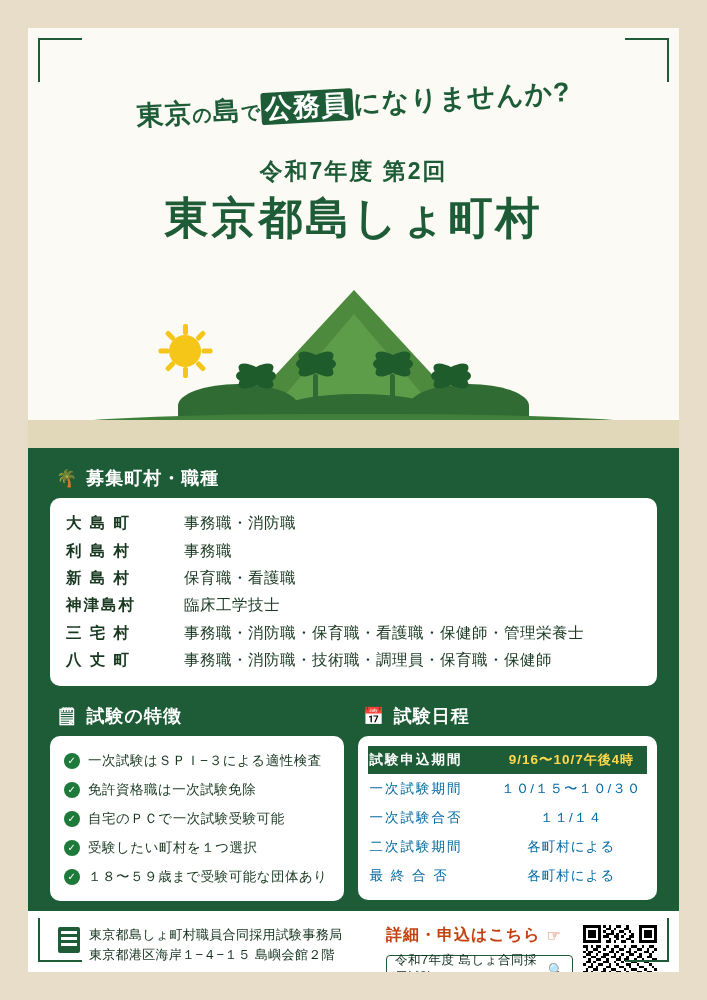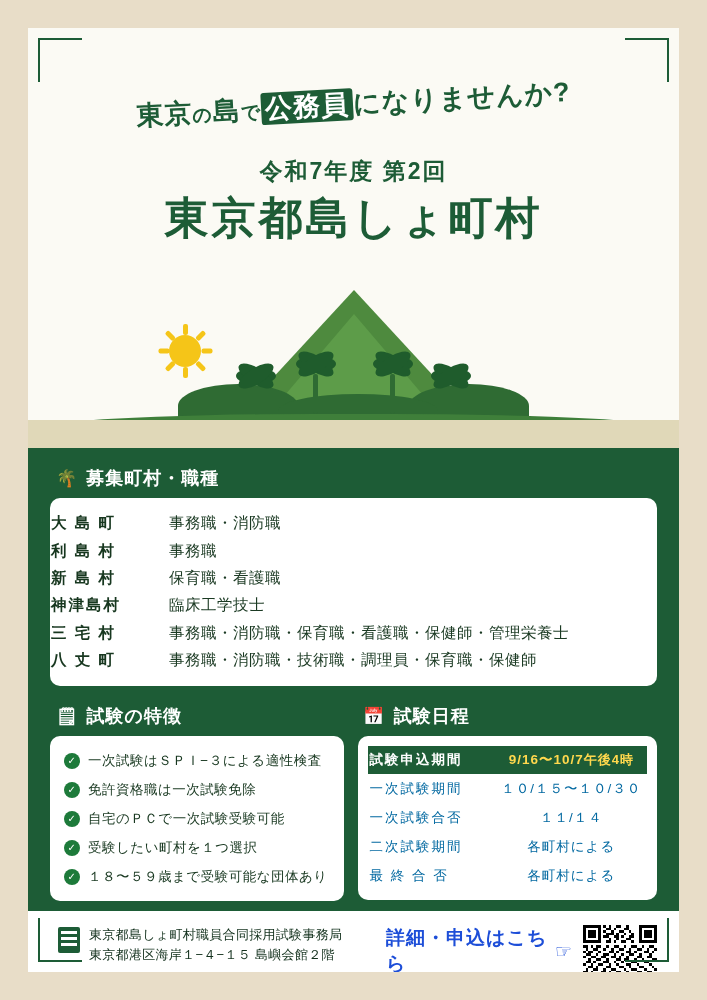--- a/index.html
+++ b/index.html
@@ -117,21 +117,21 @@
   }
   .sec-head{
     display:flex;align-items:center;gap:8px;
     color:#ffffff;font-size:18px;font-weight:bold;
     margin:4px 0 8px 6px;
     letter-spacing:1px;
   }
   .sec-head .ico{font-size:17px;line-height:1;}
   .card{
     background:#ffffff;border-radius:10px;
-    padding:12px 1px;
+    padding:12px 16px;
   }
   .jobs table{border-collapse:collapse;width:100%;}
   .jobs td{
     font-size:15.5px;color:#17371f;padding:3.2px 0;vertical-align:top;
     font-weight:bold;
   }
   .jobs td.town{width:118px;letter-spacing:2px;}
   .jobs td.kind{letter-spacing:0.5px;font-weight:normal;color:#1b3a23;}
 
   .cols{display:flex;gap:14px;margin-top:14px;}
@@ -168,21 +168,21 @@
   .bldg{
     flex:0 0 auto;width:22px;height:26px;background:#1d5c36;border-radius:2px;position:relative;margin-top:2px;
   }
   .bldg:before{
     content:"";position:absolute;left:3px;top:4px;width:16px;height:3px;background:#fff;
     box-shadow:0 6px 0 #fff,0 12px 0 #fff;
   }
   .forg .txt{font-size:13px;color:#12301c;line-height:1.5;letter-spacing:0.3px;}
   .fr{flex:1;display:flex;gap:10px;align-items:flex-start;}
   .searchwrap{flex:1;}
-  .shead{font-size:19px;font-weight:bold;color:#1d4ed8;letter-spacing:1px;display:flex;align-items:center;gap:6px;}
+  .shead{font-size:16px;font-weight:bold;color:#c2410c;letter-spacing:1px;display:flex;align-items:center;gap:6px;}
   .searchbox{
     margin-top:9px;border:1.5px solid #1d5c36;border-radius:4px;
     height:26px;display:flex;align-items:center;padding:0 8px;gap:6px;
     font-size:12.5px;color:#12301c;
   }
   .searchbox .q{flex:1;letter-spacing:0.5px;}
   .qr{
     flex:0 0 auto;width:74px;height:74px;background:#ffffff;
   }
   .qr svg{display:block;}

